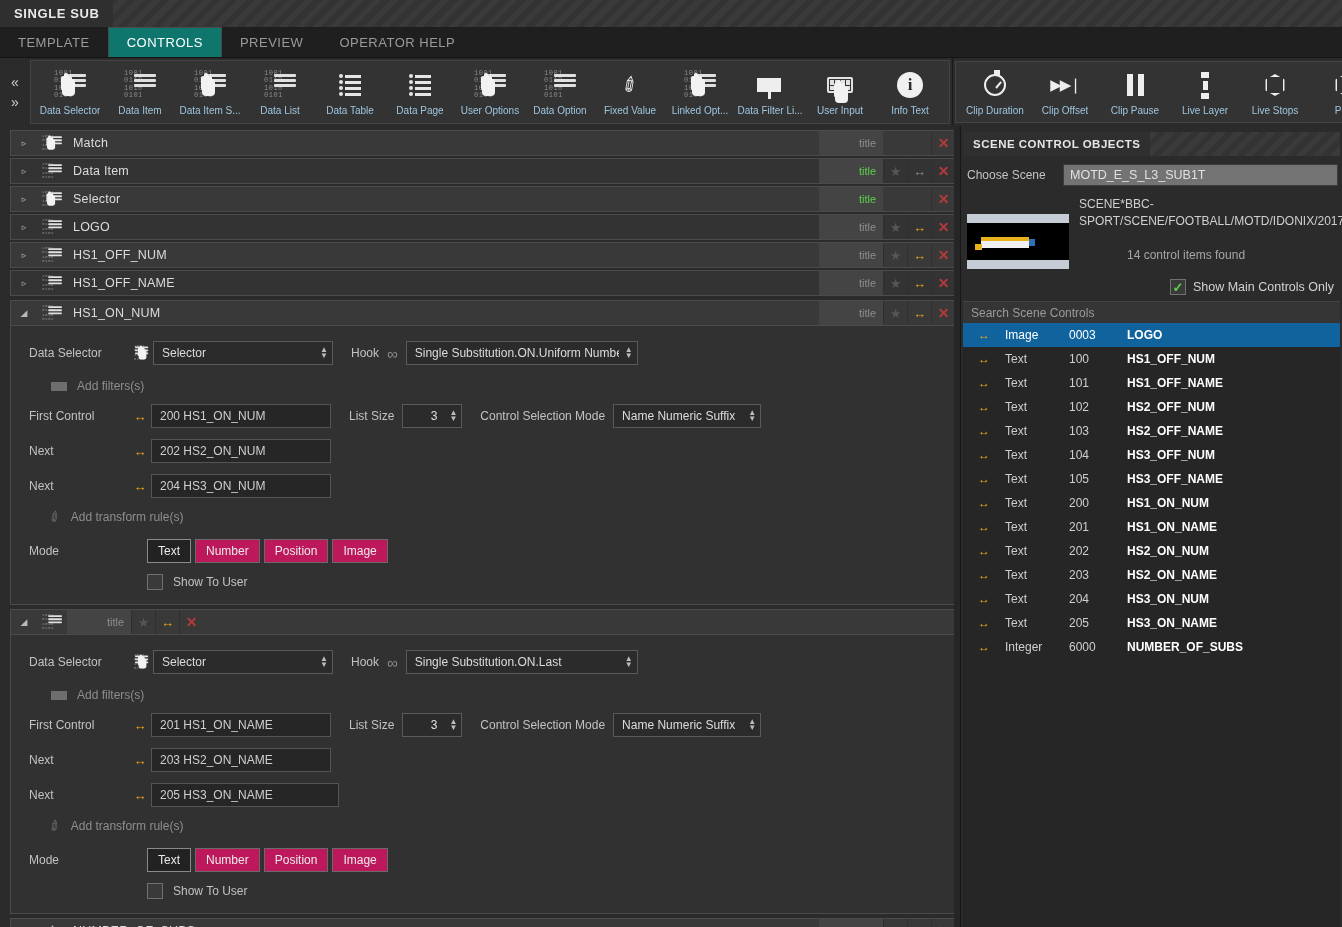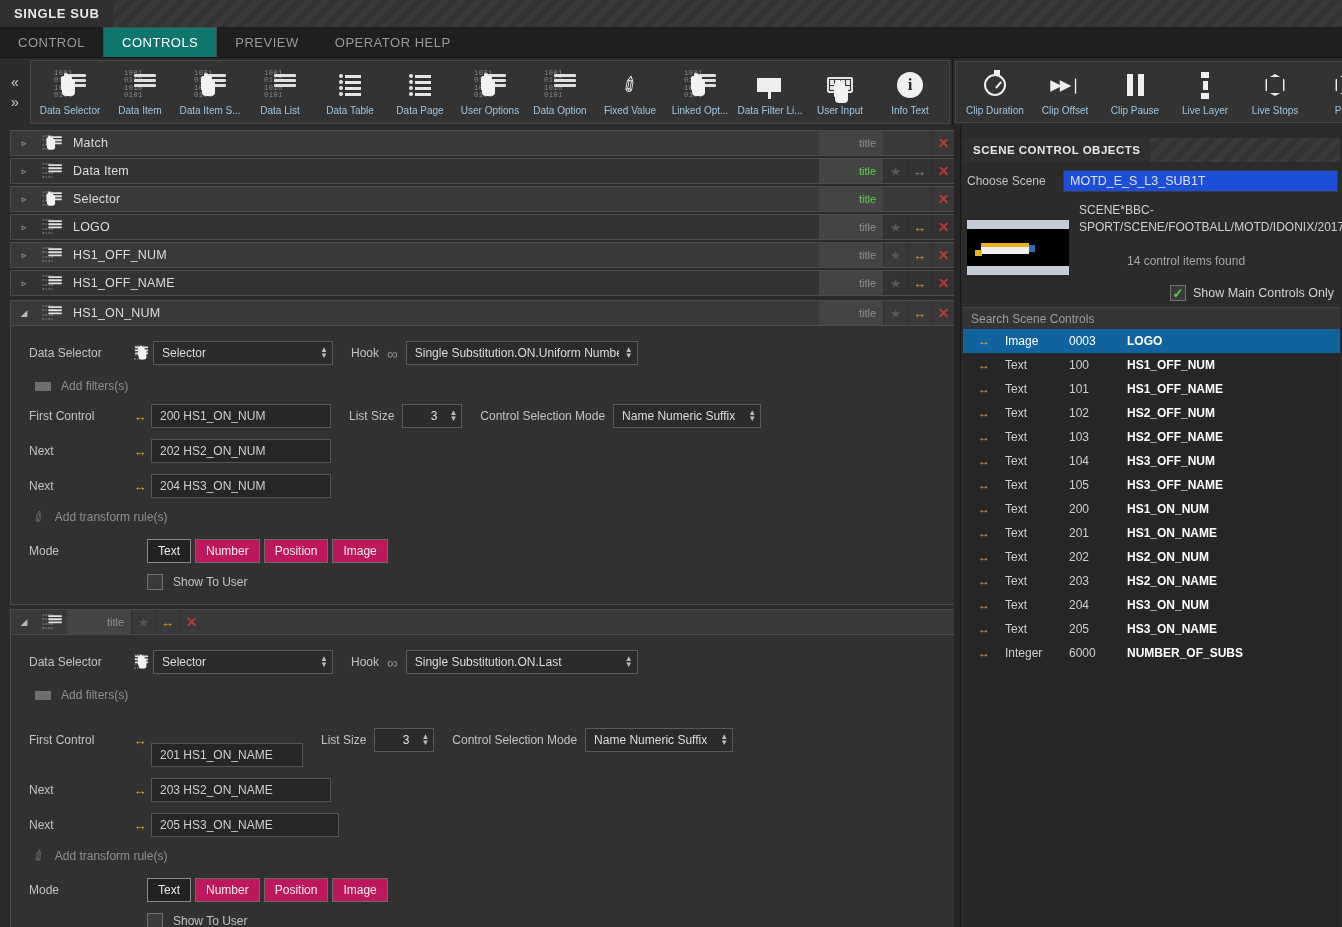--- a/index.html
+++ b/index.html
@@ -158,53 +158,53 @@
   .spin { display: flex; flex-direction: column; line-height: 6px; font-size: 8px; color: #bdbdbd; padding-left: 6px; }
   .txtfield {
     height: 24px; background: #262626; border: 1px solid #555; color: #cfcfcf;
     font-size: 12px; display: flex; align-items: center; padding: 0 8px;
   }
   .numfield {
     height: 24px; width: 60px; background: #2b2b2b; border: 1px solid #5a5a5a; color: #e0e0e0;
     font-size: 12px; display: flex; align-items: center; justify-content: flex-end;
     padding: 0 4px 0 8px; gap: 6px;
   }
-  .addlink { display: flex; align-items: center; gap: 10px; font-size: 12px; color: #8e8e8e; cursor: pointer; }
+  .addlink { display: flex; align-items: center; gap: 10px; font-size: 12px; color: #8e8e8e; cursor: pointer; margin-left: 16px; }
   .faint-funnel { width: 0; height: 0; border-left: 8px solid #6e6e6e; border-right: 8px solid #6e6e6e;
                   border-top: 9px solid #6e6e6e; border-bottom: 0; margin-left: 6px; }
   .faint-pin { color: #6e6e6e; font-size: 14px; transform: rotate(-35deg); margin-left: 4px; }
   .arrowlr { color: #e8a317; font-size: 13px; font-weight: bold; width: 22px; text-align: center; }
   .modebtn {
     height: 24px; padding: 0 10px; border: 1px solid #6a6a6a; background: #be185d;
     color: #eaeaea; font-size: 12px; display: flex; align-items: center; cursor: pointer;
     margin-right: 4px;
   }
   .modebtn.active { background: #222; border-color: #8a8a8a; }
   .chk { width: 16px; height: 16px; border: 1px solid #707070; background: #3a3a3a;
          display: flex; align-items: center; justify-content: center; cursor: pointer; }
   .chk .tick { color: #5bd14a; font-size: 13px; font-weight: bold; line-height: 1; }
 
   
   .rightpane {
     flex: 1; background: #2b2b2b; border-left: 1px solid #171717;
     display: flex; flex-direction: column; min-width: 0;
   }
   .panelhdr {
-    height: 24px; flex: 0 0 24px; margin: 12px 2px 0 2px;
+    height: 24px; flex: 0 0 24px; margin: 6px 2px 0 2px;
     background: repeating-linear-gradient(135deg,#3a3a3a 0 6px,#333 6px 12px);
     display: flex; align-items: center;
   }
   .panelhdr span.t {
     font-size: 11.5px; font-weight: bold; color: #e6e6e6; letter-spacing: .5px;
     background: #2f2f2f; height: 100%; display: flex; align-items: center; padding: 0 10px;
   }
   .scenerow { display: flex; align-items: center; padding: 8px 4px 0 6px; }
   .scenerow .lab { font-size: 12px; color: #c2c2c2; width: 96px; }
   .scenefield {
-    flex: 1; height: 22px; background: #1d4ed8; border: 1px solid #3c3c3c;
+    flex: 1; height: 22px; background: #737373; border: 1px solid #3c3c3c;
     color: #e0e0e0; font-size: 12.5px; display: flex; align-items: center; padding: 0 6px;
   }
   .sceneinfo { display: flex; padding: 6px 6px 0 6px; gap: 10px; }
   .thumb { width: 102px; height: 55px; background: #c6ccd6; position: relative; flex: 0 0 102px;
            margin-top: 22px; }
   .thumb .screen { position: absolute; left: 0; right: 0; top: 9px; bottom: 9px; background: #000; }
   .thumb .gfx { position: absolute; left: 14px; bottom: 12px; width: 48px; height: 11px;
                 background: linear-gradient(#e8b21c 0 4px,#f1f1f1 4px 11px); }
   .thumb .gfx2 { position: absolute; left: 8px; bottom: 10px; width: 7px; height: 6px; background: #e8b21c; }
   .thumb .gfx3 { position: absolute; left: 62px; bottom: 14px; width: 6px; height: 7px; background: #2f6fb5; }
@@ -236,21 +236,21 @@
 <body>
 
 <div class="app">
 
   <div class="titlebar">
     <div class="titlebar-label">SINGLE SUB</div>
     <div class="titlebar-fill"></div>
   </div>
 
   <div class="tabbar" id="tabbar">
-      <div class="tab">CONTROL</div>
+      <div class="tab">TEMPLATE</div>
       <div class="tab active">CONTROLS</div>
       <div class="tab">PREVIEW</div>
       <div class="tab">OPERATOR HELP</div>
     </div>
 
   <div class="toolrow">
     <div class="toolrow-left">
       <div class="chevcol">
         <div class="chev">«</div>
         <div class="chev">»</div>
@@ -791,21 +791,21 @@
               </div>
               <div class="frow">
                 <div class="addlink">
                   <div class="faint-funnel"></div>
                   <span>Add filters(s)</span>
                 </div>
               </div>
               <div class="frow">
                 <div class="lbl w100">First Control</div>
                 <div class="arrowlr">↔</div>
-                <div class="txtfield" style="width: 152px; margin-top: 30px;">201 HS1_ON_NAME</div>
+                <div class="txtfield" style="width: 180px;">201 HS1_ON_NAME</div>
                 <div class="lbl" style="margin-left: 18px; margin-right: 8px;">List Size</div>
                 <div class="numfield">
                   <span>3</span>
                   <div class="spin">
                     <span>▲</span>
                     <span>▼</span>
                   </div>
                 </div>
                 <div class="lbl" style="margin-left: 18px; margin-right: 8px;">Control Selection Mode</div>
                 <div class="combo" style="width: 148px;">

